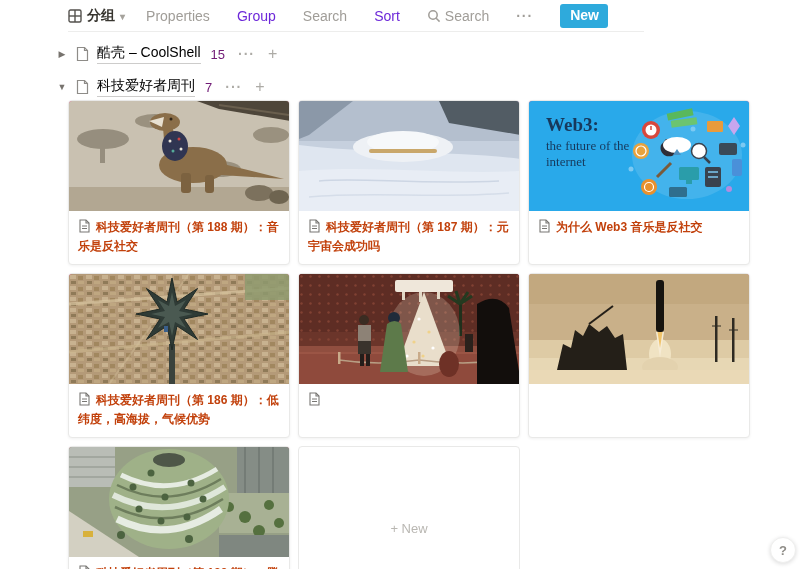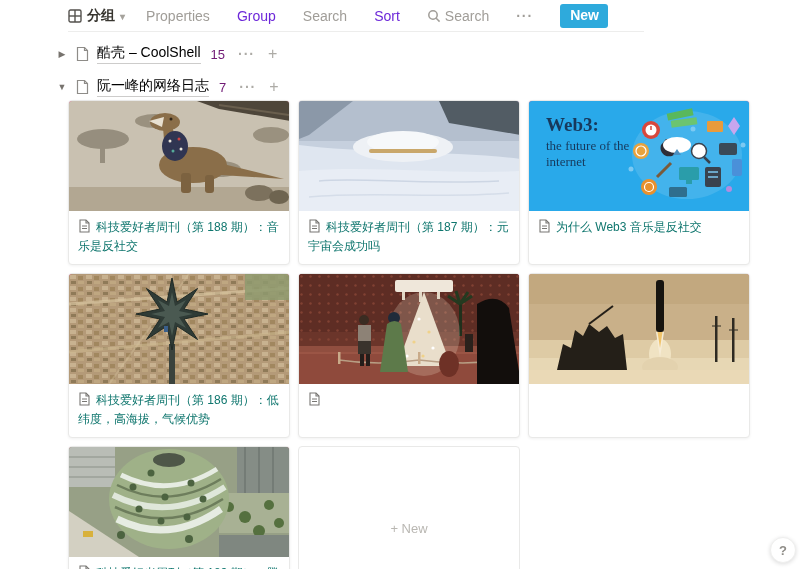--- a/index.html
+++ b/index.html
@@ -33,21 +33,21 @@
   .g-count { font-size:13px; color:#701a75; margin-left:3px; }
   .g-more { font-size:14px; color:#adaba6; letter-spacing:1px; font-weight:700; margin-left:6px; cursor:pointer; }
   .g-plus { font-size:16px; color:#adaba6; margin-left:6px; cursor:pointer; }
 
   
   .grid { position:absolute; left:68px; top:100px; width:684px; display:flex; flex-wrap:wrap; gap:8px; align-items:stretch; }
   .card { width:222px; background:#fff; border:1px solid #e9e9e8; border-radius:4px;
     overflow:hidden; box-shadow:0 1px 3px rgba(15,15,15,0.06); cursor:pointer; }
   .card-img { height:110px; overflow:hidden; background:#ec4899; }
   .card-img svg { display:block; }
-  .card-title { padding:7px 9px 9px; font-size:12px; line-height:1.55; font-weight:400; color:#0f766e; }
+  .card-title { padding:7px 9px 9px; font-size:12px; line-height:1.55; font-weight:700; color:#c2410c; }
   .pg-icon { display:inline-block; vertical-align:-2px; margin-right:5px; }
   .cover-wrap { position:relative; }
   .web3-text { position:absolute; left:17px; top:13px; width:92px;
     font-family:"Liberation Serif", serif; color:#17395c; }
   .web3-text .w3-h { display:block; font-size:19px; font-weight:700; margin-bottom:2px; }
   .web3-text .w3-s { display:block; font-size:13px; line-height:1.25; }
   .new-card { width:222px; border:1px solid #e9e9e8; border-radius:4px; background:#fff;
     display:flex; align-items:center; justify-content:center; cursor:pointer;
     font-size:13px; color:#b9b7b2; box-shadow:none; }
 
@@ -104,21 +104,21 @@
   <span class="g-more">···</span>
   <span class="g-plus">+</span>
 </div>
 
 <div class="group-row g2">
   <span class="g-toggle">▼</span>
   <svg width="15" height="16" viewBox="0 0 15 16">
     <path d="M2.5 1.5 h7 l3 3 v10 h-10 z" fill="#fff" stroke="#8e8c88" stroke-width="1.2"></path>
     <path d="M9.5 1.5 v3 h3" fill="none" stroke="#8e8c88" stroke-width="1.2"></path>
   </svg>
-  <span class="g-title">阮一峰的网络日志</span>
+  <span class="g-title">科技爱好者周刊</span>
   <span class="g-count">7</span>
   <span class="g-more">···</span>
   <span class="g-plus">+</span>
 </div>
 
 <div class="grid">
 
   <div class="card">
     <div class="card-img">
       <svg width="222" height="110" viewBox="0 0 222 110">

